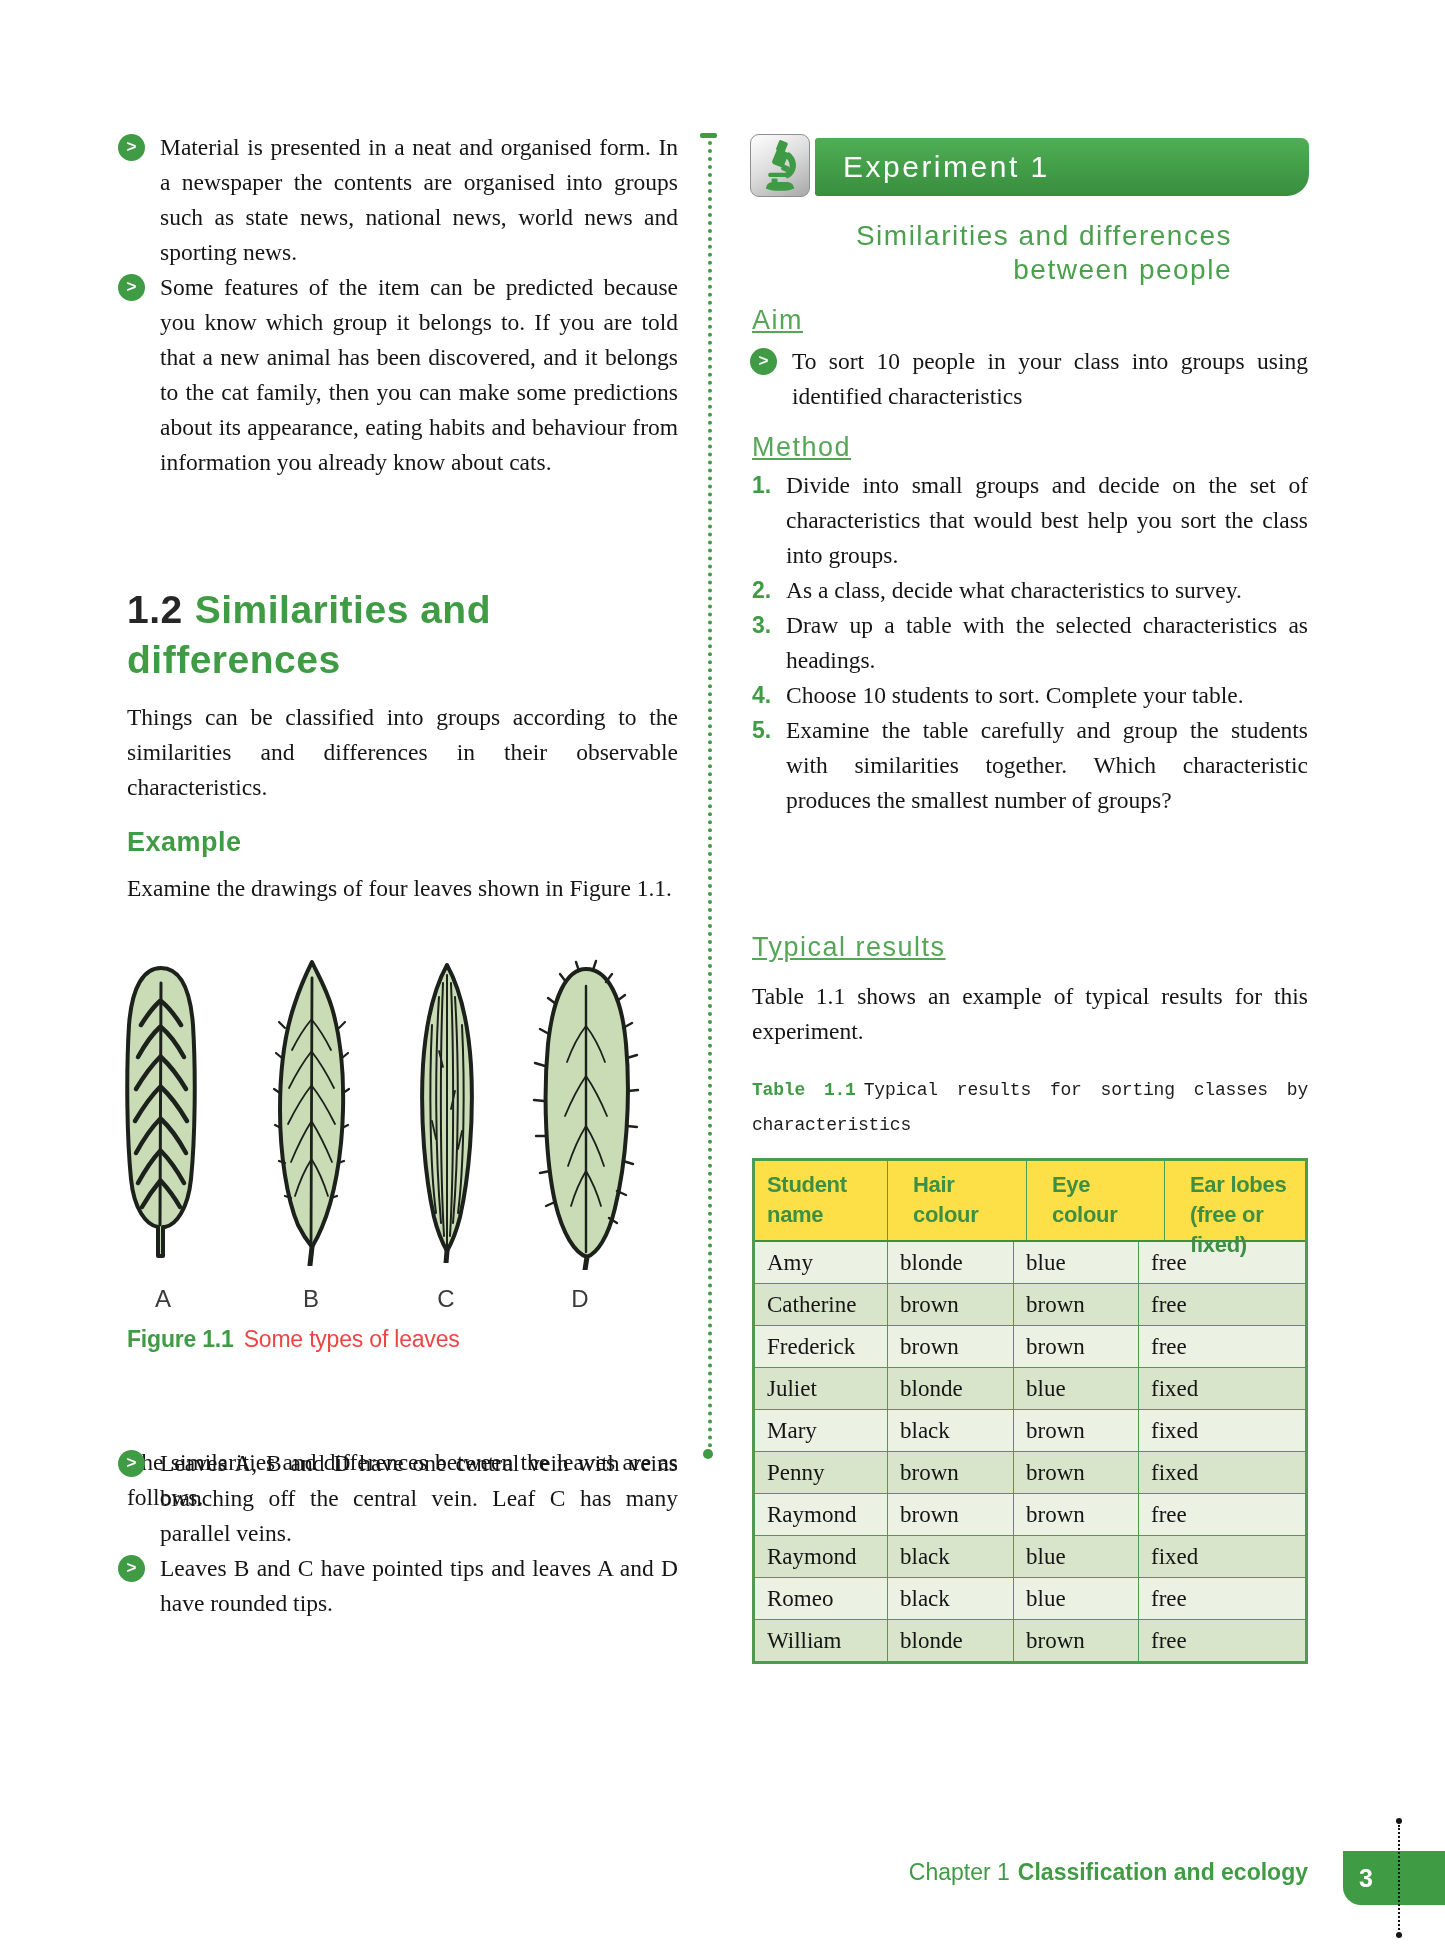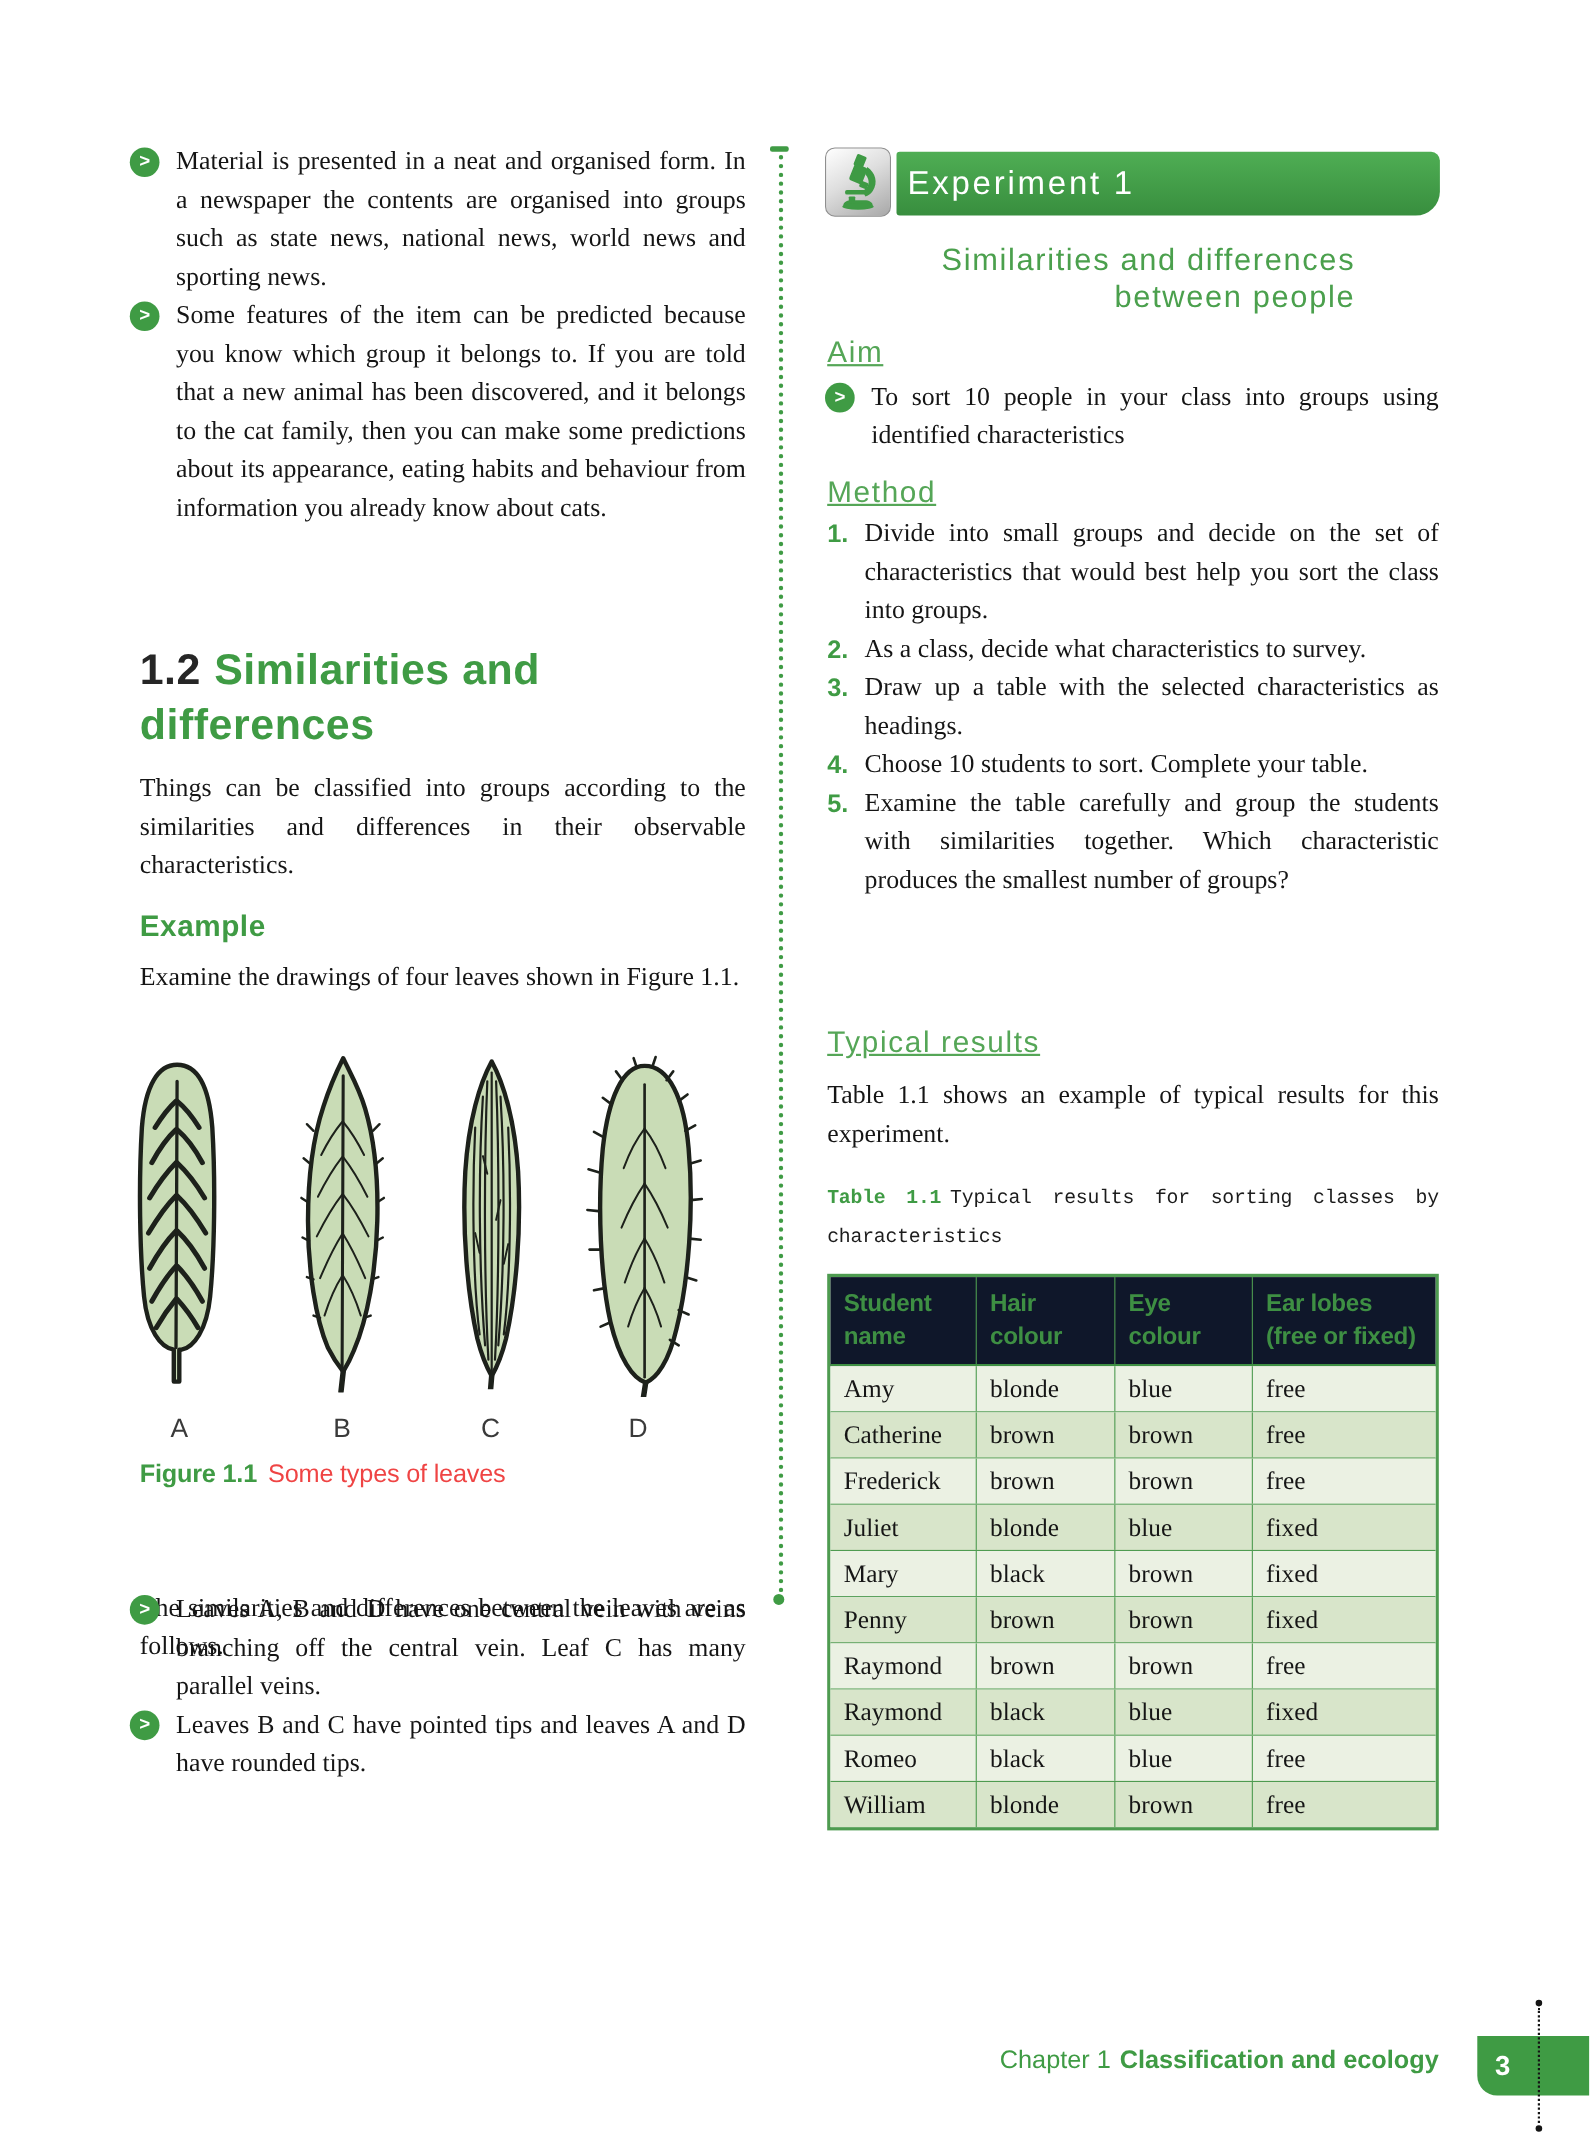--- a/index.html
+++ b/index.html
@@ -26,21 +26,21 @@
                    color:#3f9b44;letter-spacing:.5px;}
   .green-subhead{font-family:"Liberation Sans",sans-serif;font-size:27px;color:#55a657;letter-spacing:1.5px;text-decoration:underline;}
   .exp-title{font-family:"Liberation Sans",sans-serif;font-size:28px;line-height:34px;color:#4ba04d;
              letter-spacing:1.5px;}
 
   
   .exp-icon-box{width:58px;height:61px;border-radius:9px;border:1px solid #8f8f8f;
                 background:linear-gradient(150deg,#ffffff 0%,#dedede 45%,#a8a8a8 100%);
                 display:flex;align-items:center;justify-content:center;}
   .exp-bar{width:494px;height:58px;background:linear-gradient(#4fae54,#388e3e);
-           border-radius:3px 8px 22px 3px;display:flex;align-items:center;padding-left:10px;
+           border-radius:3px 8px 22px 3px;display:flex;align-items:center;padding-left:28px;
            box-sizing:border-box;color:#fff;font-family:"Liberation Sans",sans-serif;
            font-size:30px;letter-spacing:2.5px;}
 
   
   .figure-box{width:545px;height:365px;}
   .leaf-label{position:absolute;top:332px;width:30px;text-align:center;
               font-family:"Liberation Sans",sans-serif;font-size:24px;color:#3a3a3a;}
   .figcap{font-family:"Liberation Sans",sans-serif;font-size:23px;letter-spacing:-.2px;}
   .figcap-label{font-weight:bold;color:#3f9b44;margin-right:10px;}
   .figcap-text{color:#ef4444;}
@@ -51,21 +51,21 @@
         line-height:35px;color:#3f9b44;}
   .mtext{flex:1;font-size:23.5px;line-height:35px;text-align:justify;}
 
   
   .tbl{border:3px solid #4e9b50;background:#fff;box-sizing:border-box;width:556px;}
   .t-row{display:grid;grid-template-columns:133px 126px 125px 1fr;border-bottom:1.5px solid #4e9b50;}
   .t-row:last-child{border-bottom:none;}
   .t-cell{padding:0 8px 0 12px;border-right:1.6px solid #4e9b50;display:flex;align-items:center;
           font-size:23px;height:41px;box-sizing:border-box;}
   .t-cell:last-child{border-right:none;}
-  .t-head{border-bottom:2.5px solid #3e8f43;background:#0f172a;}
+  .t-head{border-bottom:2.5px solid #3e8f43;background:#fde047;gap:13px;}
   .t-head .t-cell{height:79px;align-items:flex-start;padding-top:9px;
         font-family:"Liberation Sans",sans-serif;font-weight:bold;color:#3e8f43;font-size:22px;
         line-height:30px;white-space:pre-line;letter-spacing:-.3px;}
   .t-light{background:#ebf1e3;}
   .t-dark{background:#d8e5ca;}
   .tblcap{font-family:Liberation Mono, monospace;font-size:18px;line-height:35px;
           text-align:justify;letter-spacing:-.2px;color:#1c1c1c;}
   .tblcap-label{font-weight:bold;color:#3f9b44;margin-right:8px;}
 
   

